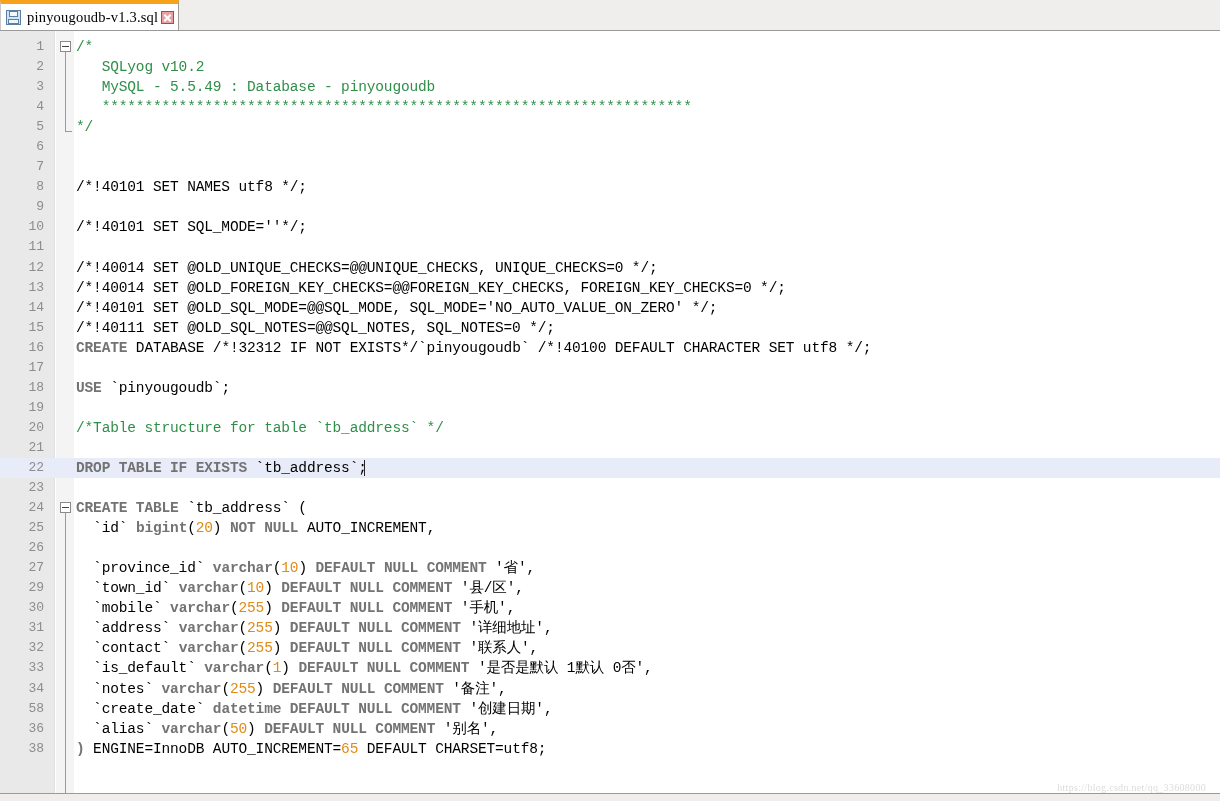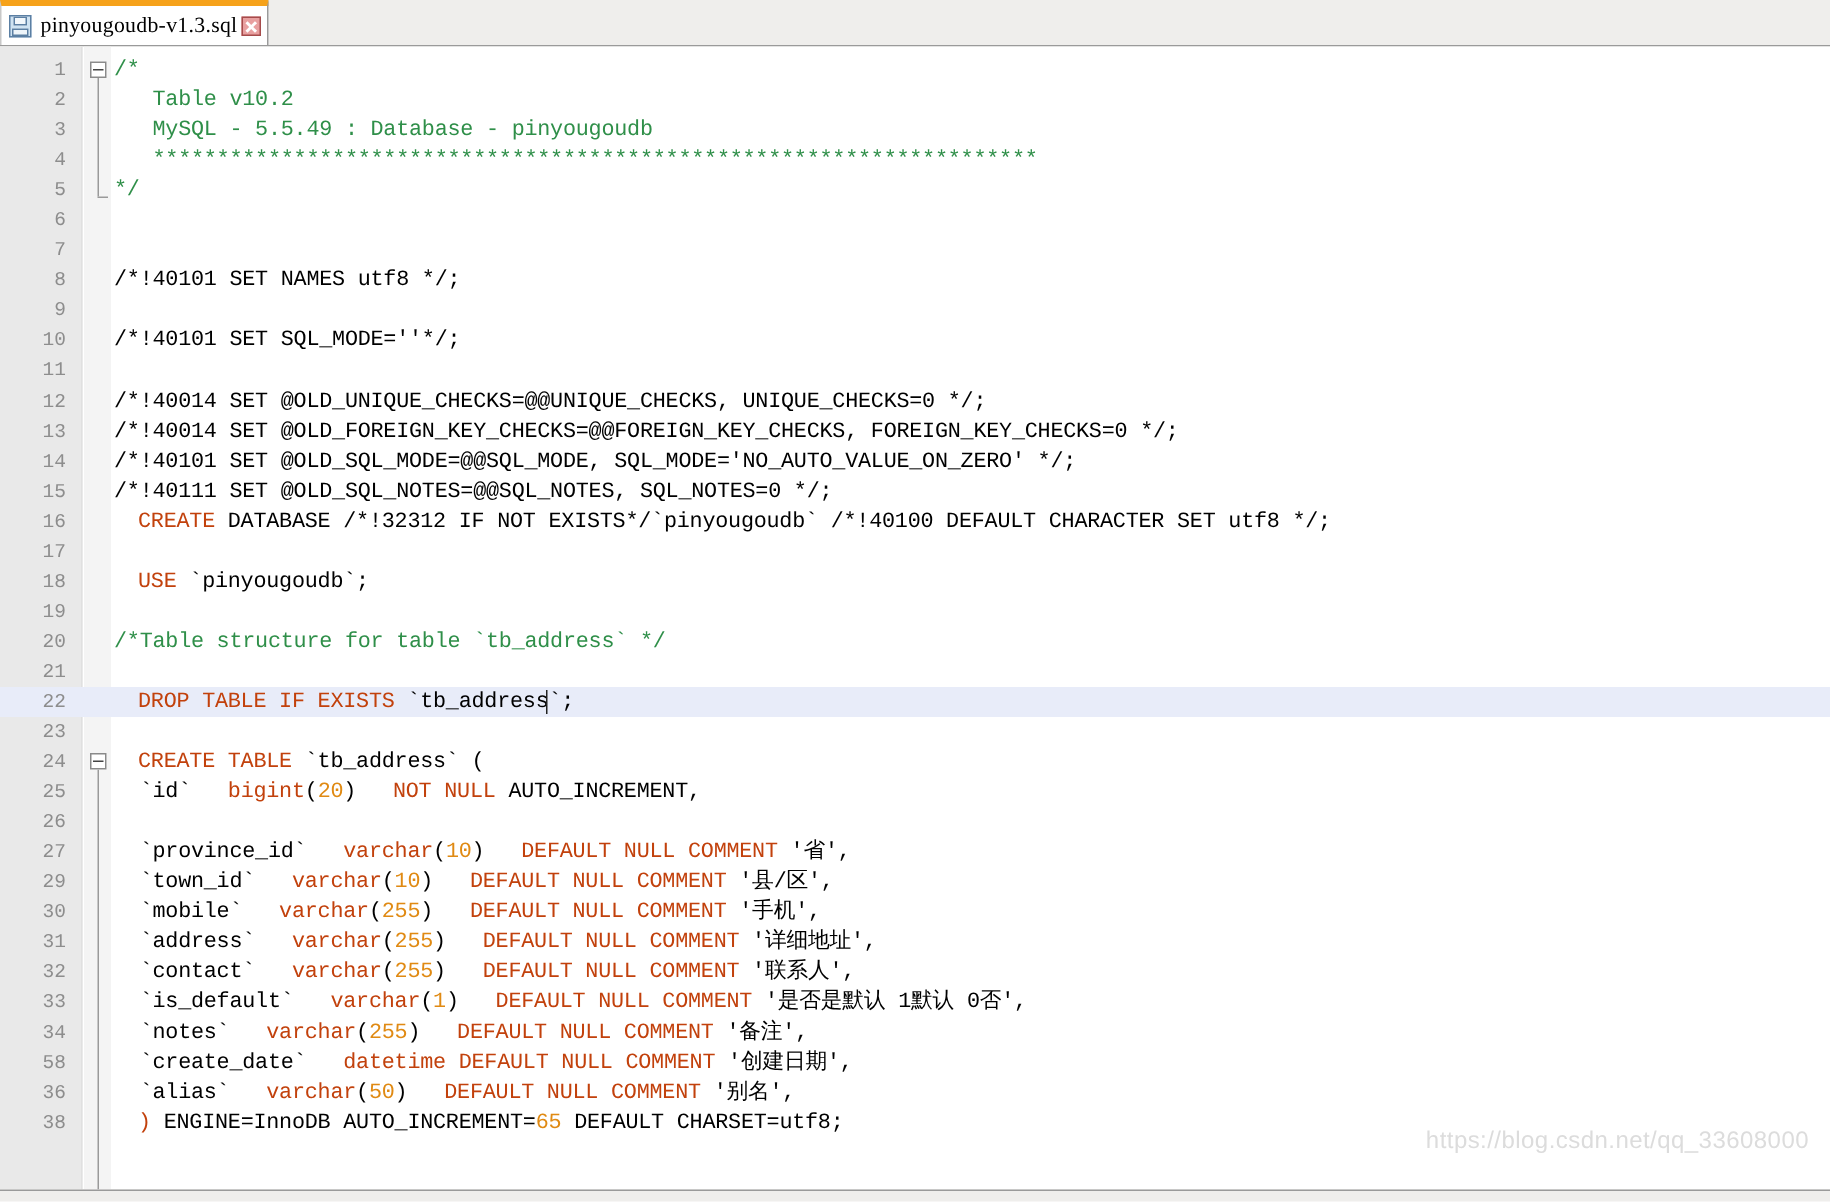--- a/index.html
+++ b/index.html
@@ -73,21 +73,21 @@
     color:#8d8d8d;font-size:13px;
     font-family:"Liberation Mono","DejaVu Sans Mono",monospace;
   }
   .row .code{
     position:absolute;left:76px;top:0;color:#000000;
     font-family:"Liberation Mono","DejaVu Sans Mono",monospace;
     letter-spacing:-0.15px;
   }
 
   
-  .kw{color:#c2410c;font-weight:normal;margin-left:16px;}
+  .kw{color:#737373;font-weight:bold;}
   .cm{color:#2f8f49;}
   .num-lit{color:#e08a13;}
   .pl{color:#000000;}
 
   
   .foldbox{
     position:absolute;left:60px;width:11px;height:11px;
     border:1px solid #8a8a8a;background:#ffffff;box-sizing:border-box;z-index:4;
   }
   .foldbox:before{
@@ -98,23 +98,23 @@
   }
   .foldend{
     position:absolute;width:7px;height:1px;background:#9a9a9a;z-index:3;
   }
   .cursor{
     position:absolute;width:1px;height:16px;background:#222;z-index:6;
   }
 
   
   .watermark{
-    position:absolute;right:14px;bottom:31px;
-    font-family:Liberation Sans, sans-serif;
-    font-size:16px;color:#dcdcdc;letter-spacing:.3px;white-space:nowrap;
+    position:absolute;right:14px;bottom:8px;
+    font-family:Liberation Serif, serif;
+    font-size:10px;color:#dcdcdc;letter-spacing:.3px;white-space:nowrap;
     z-index:8;
   }
   .bottombar{
     position:absolute;left:0;bottom:0;width:1220px;height:8px;
     background:#efeeec;border-top:1px solid #9a9a9a;box-sizing:border-box;
   }
 </style>
 </head>
 <body>
 
@@ -130,21 +130,21 @@
       <span class="tab-label">pinyougoudb-v1.3.sql</span>
       <span class="close-x"></span>
     </div>
   </div>
 
   <div class="editor">
     <div class="gutter"></div>
     <div class="foldcol"></div>
     <div class="rows" id="rows" style="top: 6px;">
         <div class="row"><span class="num">1</span><span class="code"><span class="cm">/*</span></span></div>
-        <div class="row"><span class="num">2</span><span class="code"><span class="cm">   Table v10.2</span></span></div>
+        <div class="row"><span class="num">2</span><span class="code"><span class="cm">   SQLyog v10.2</span></span></div>
         <div class="row"><span class="num">3</span><span class="code"><span class="cm">   MySQL - 5.5.49 : Database - pinyougoudb</span></span></div>
         <div class="row"><span class="num">4</span><span class="code"><span class="cm">   *********************************************************************</span></span></div>
         <div class="row"><span class="num">5</span><span class="code"><span class="cm">*/</span></span></div>
         <div class="row"><span class="num">6</span><span class="code"></span></div>
         <div class="row"><span class="num">7</span><span class="code"></span></div>
         <div class="row"><span class="num">8</span><span class="code"><span class="pl">/*!40101 SET NAMES utf8 */;</span></span></div>
         <div class="row"><span class="num">9</span><span class="code"></span></div>
         <div class="row"><span class="num">10</span><span class="code"><span class="pl">/*!40101 SET SQL_MODE=''*/;</span></span></div>
         <div class="row"><span class="num">11</span><span class="code"></span></div>
         <div class="row"><span class="num">12</span><span class="code"><span class="pl">/*!40014 SET @OLD_UNIQUE_CHECKS=@@UNIQUE_CHECKS, UNIQUE_CHECKS=0 */;</span></span></div>

